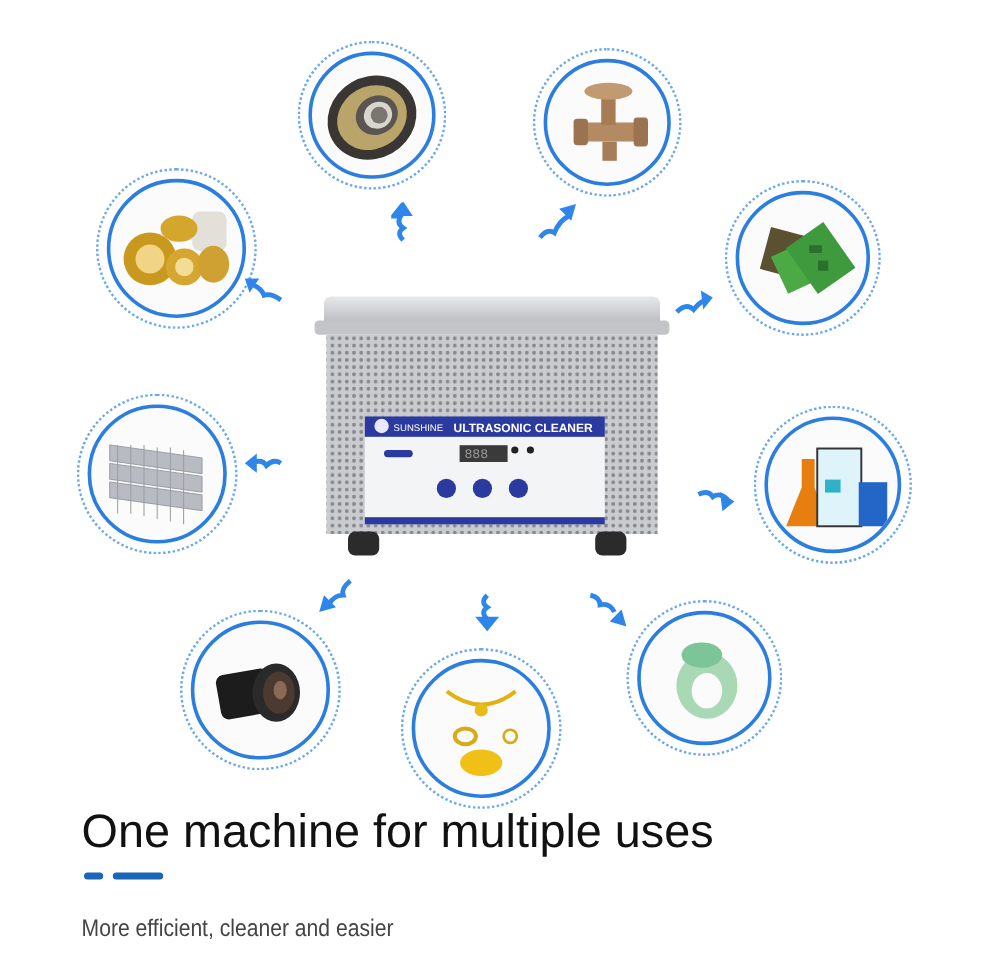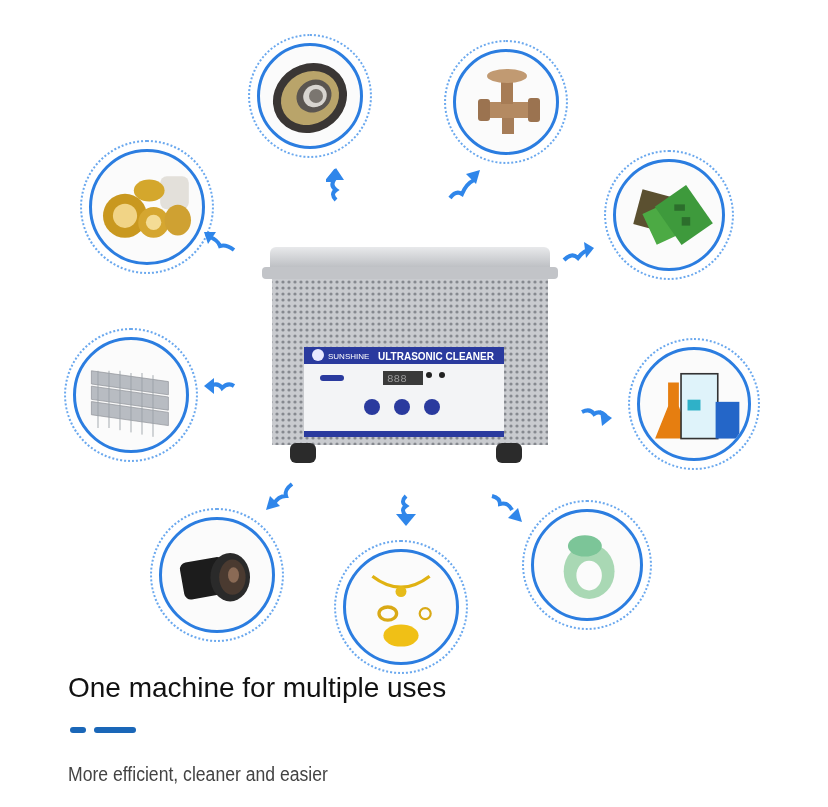--- a/index.html
+++ b/index.html
@@ -2,21 +2,21 @@
 <html><head>
 <meta charset="utf-8">
 <style>
   html,body{margin:0;padding:0;background:#ffffff;}
   body{width:828px;height:807px;position:relative;overflow:hidden;font-family:"Liberation Sans",sans-serif;}
   .circle{position:absolute;border-radius:50%;box-sizing:border-box;}
   .circle .outer{position:absolute;inset:0;border-radius:50%;border:2px dotted #6aa8ee;}
   .circle .inner{position:absolute;inset:9px;border-radius:50%;border:3px solid #2b7de0;overflow:hidden;background:#fbfbfb;}
   .arrow{position:absolute;width:34px;height:34px;}
   .machine{position:absolute;left:262px;top:243px;width:296px;height:222px;}
-  .title{position:absolute;left:68px;top:672px;font-size:28px;color:#111;letter-spacing:0px;}
+  .title{position:absolute;left:68px;top:672px;font-size:39px;color:#111;letter-spacing:0px;}
   .dash1{position:absolute;left:70px;top:727px;width:16px;height:6px;border-radius:3px;background:#1a67b8;}
   .dash2{position:absolute;left:94px;top:727px;width:42px;height:6px;border-radius:3px;background:#1a67b8;}
   .subtitle{position:absolute;left:68px;top:763px;font-size:20px;color:#444;font-family:"Liberation Sans Narrow","Liberation Sans",sans-serif;transform:scaleX(0.88);transform-origin:left;}
 </style>
 </head>
 <body>
 
 <div class="circle" style="left:248px;top:34px;width:124px;height:124px;">
   <div class="outer"></div>
   <div class="inner">

